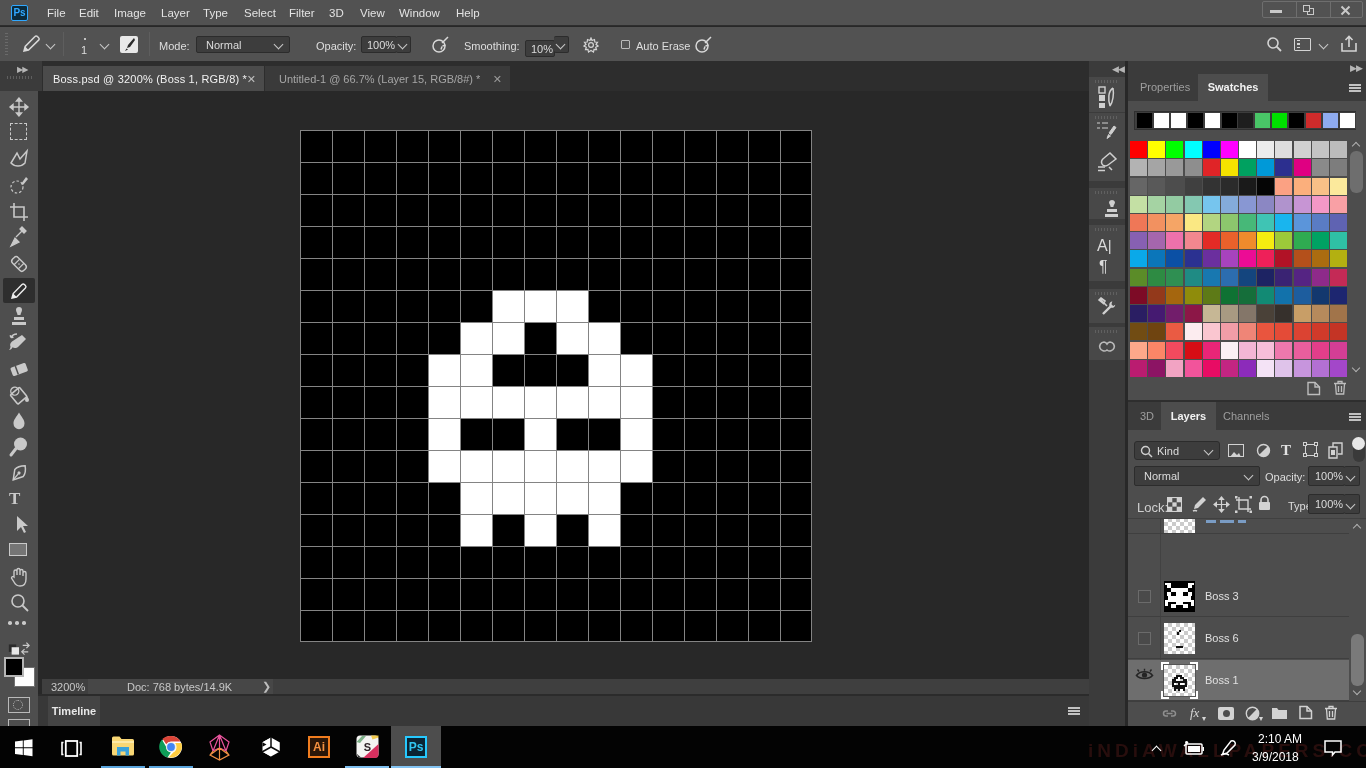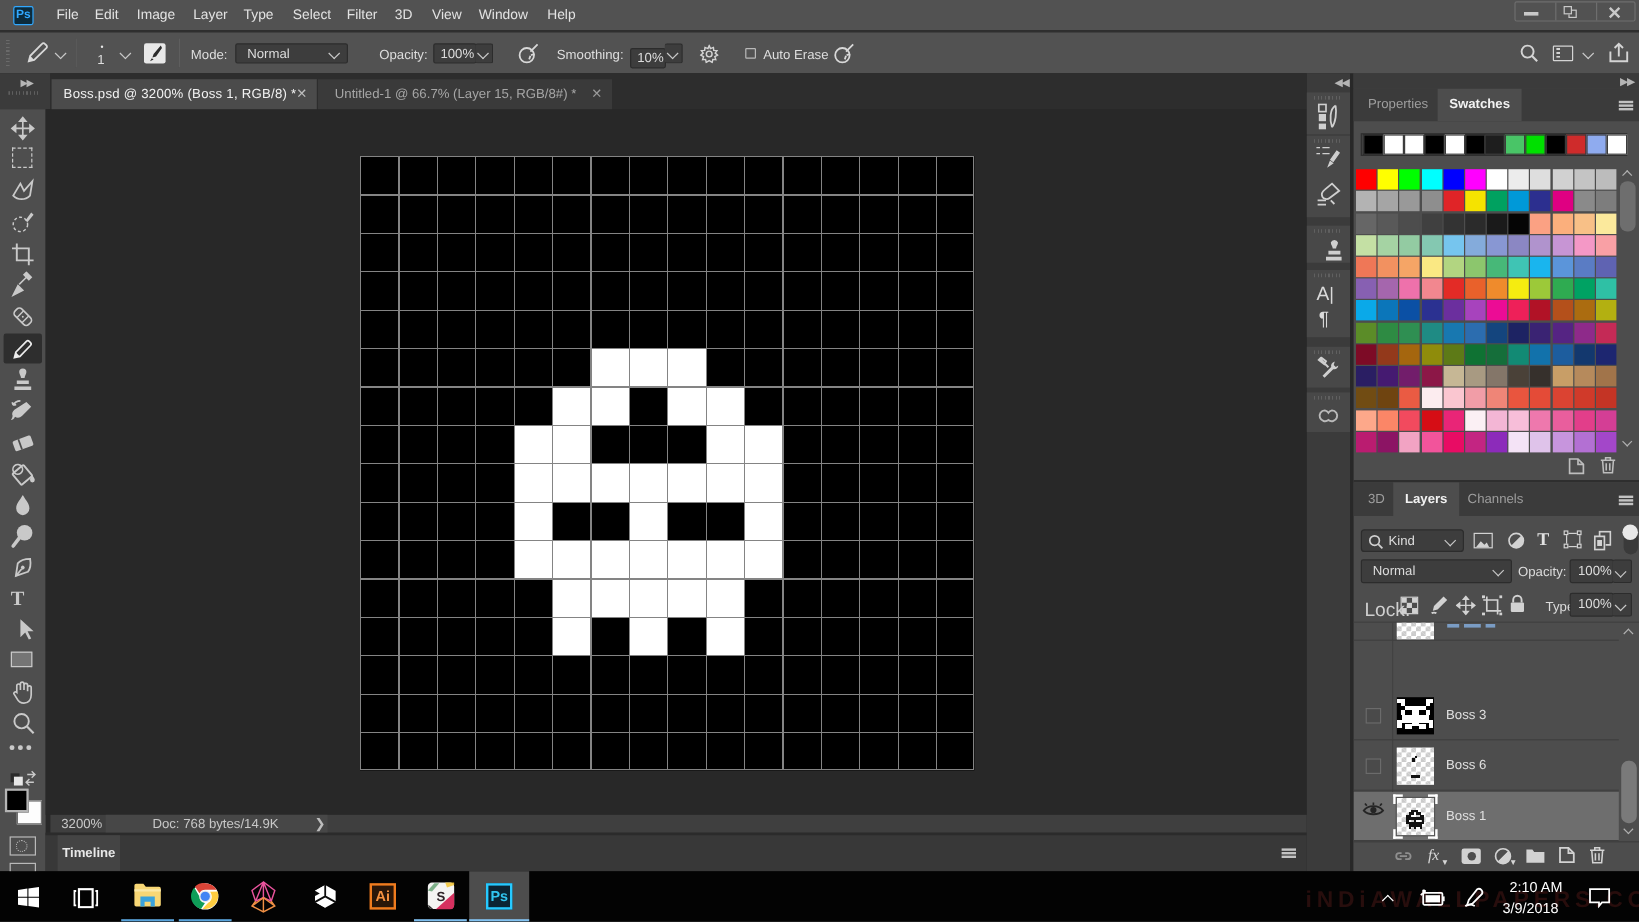--- a/index.html
+++ b/index.html
@@ -572,21 +572,21 @@
       <span class="abs" style="left:137px;top:9px;color:#dcdcdc;font-size:11px;">Opacity:</span>
       <div class="dd" style="left:180px;top:4px;width:37px;height:20px;">
           <span style="position:absolute;left:6px;top:3px;">100%</span>
         </div>
       <div class="dd" style="left:216px;top:4px;width:16px;height:20px;border-left:none;">
           <div class="chev" style="left:3px;top:6px;"></div>
         </div>
     </div>
 
     <div class="abs" style="left:0;top:431px;width:238px;height:27px;border-bottom:1px solid #404040;">
-      <span class="abs" style="left:9px;top:8px;color:#cfcfcf;font-size:16px;">Lock:</span>
+      <span class="abs" style="left:9px;top:8px;color:#cfcfcf;font-size:13px;">Lock:</span>
       <svg class="abs" style="left:39px;top:5px;" width="15" height="15" viewBox="0 0 15 15">
           <rect x="0.5" y="0.5" width="14" height="14" fill="none" stroke="#d2d2d2" stroke-width="1.2"></rect>
           <rect x="1" y="1" width="4.3" height="4.3" fill="#d2d2d2"></rect>
           <rect x="9.7" y="1" width="4.3" height="4.3" fill="#d2d2d2"></rect>
           <rect x="5.35" y="5.35" width="4.3" height="4.3" fill="#d2d2d2"></rect>
           <rect x="1" y="9.7" width="4.3" height="4.3" fill="#d2d2d2"></rect>
           <rect x="9.7" y="9.7" width="4.3" height="4.3" fill="#d2d2d2"></rect>
         </svg>
       <svg class="abs" style="left:63px;top:4px;" width="16" height="17" viewBox="0 0 16 17">
           <path d="M12 1 l3 3 l-8 8 l-4 1 l1 -4 Z" fill="#d2d2d2"></path>

